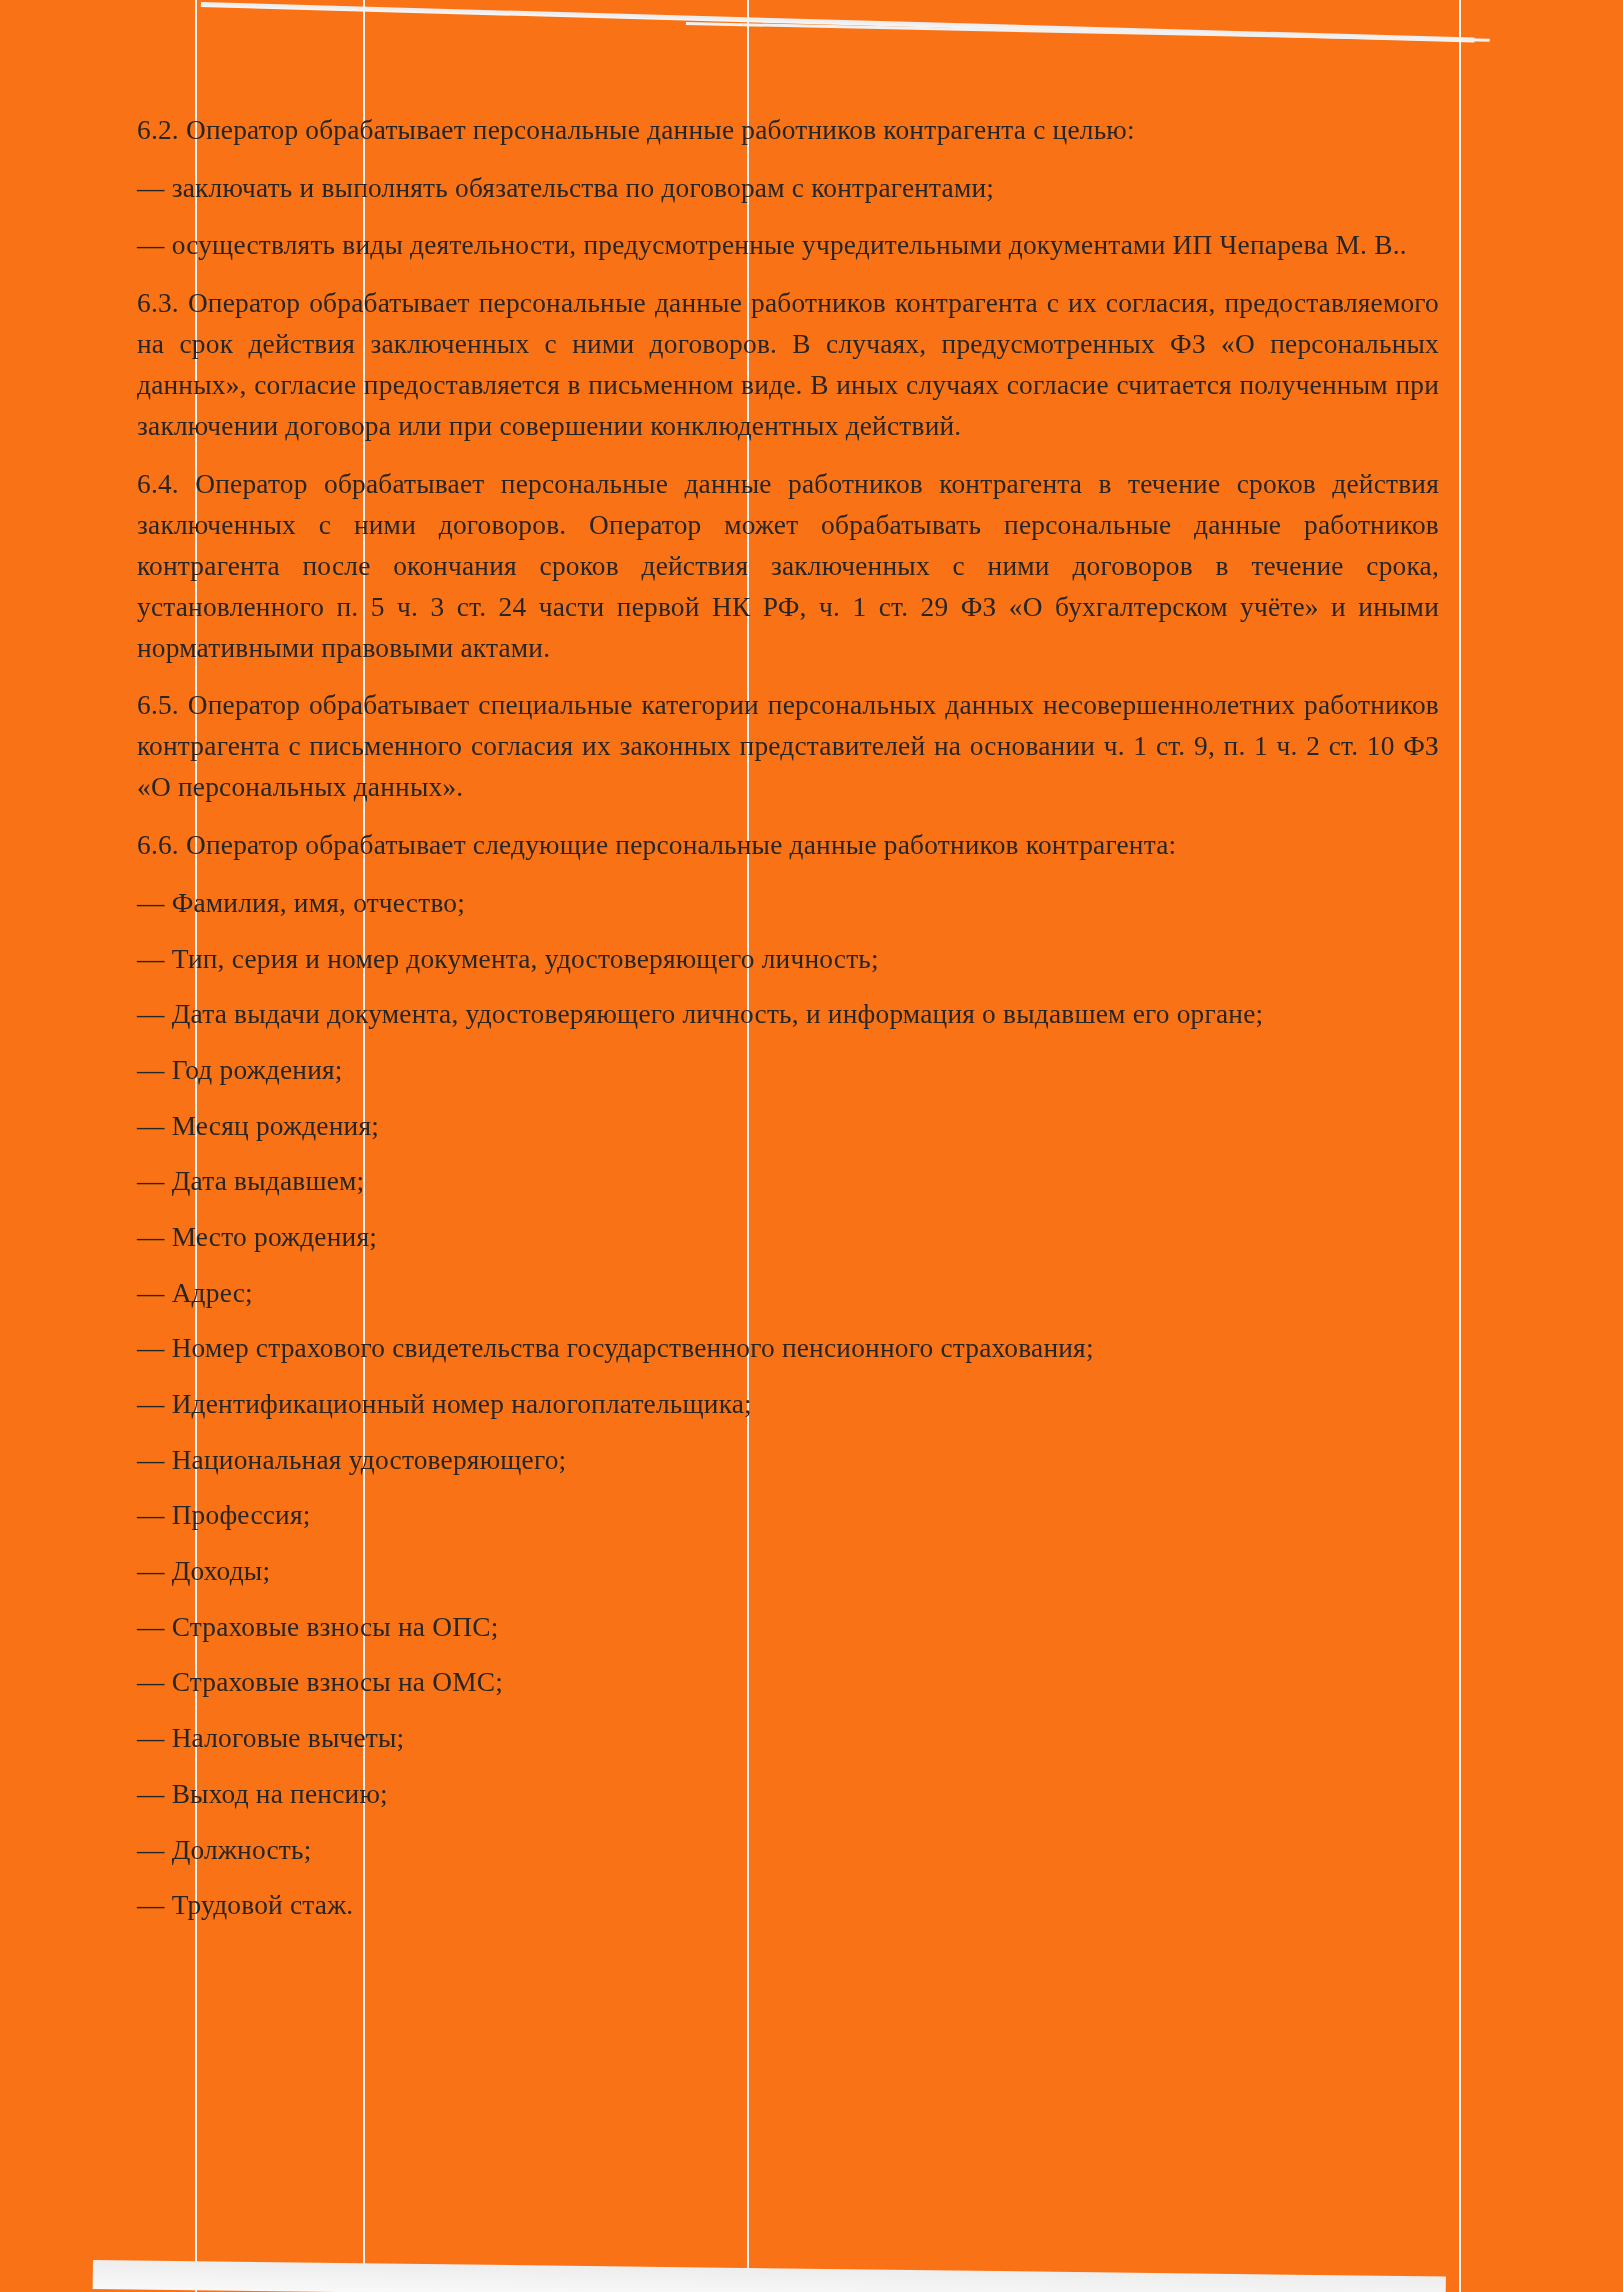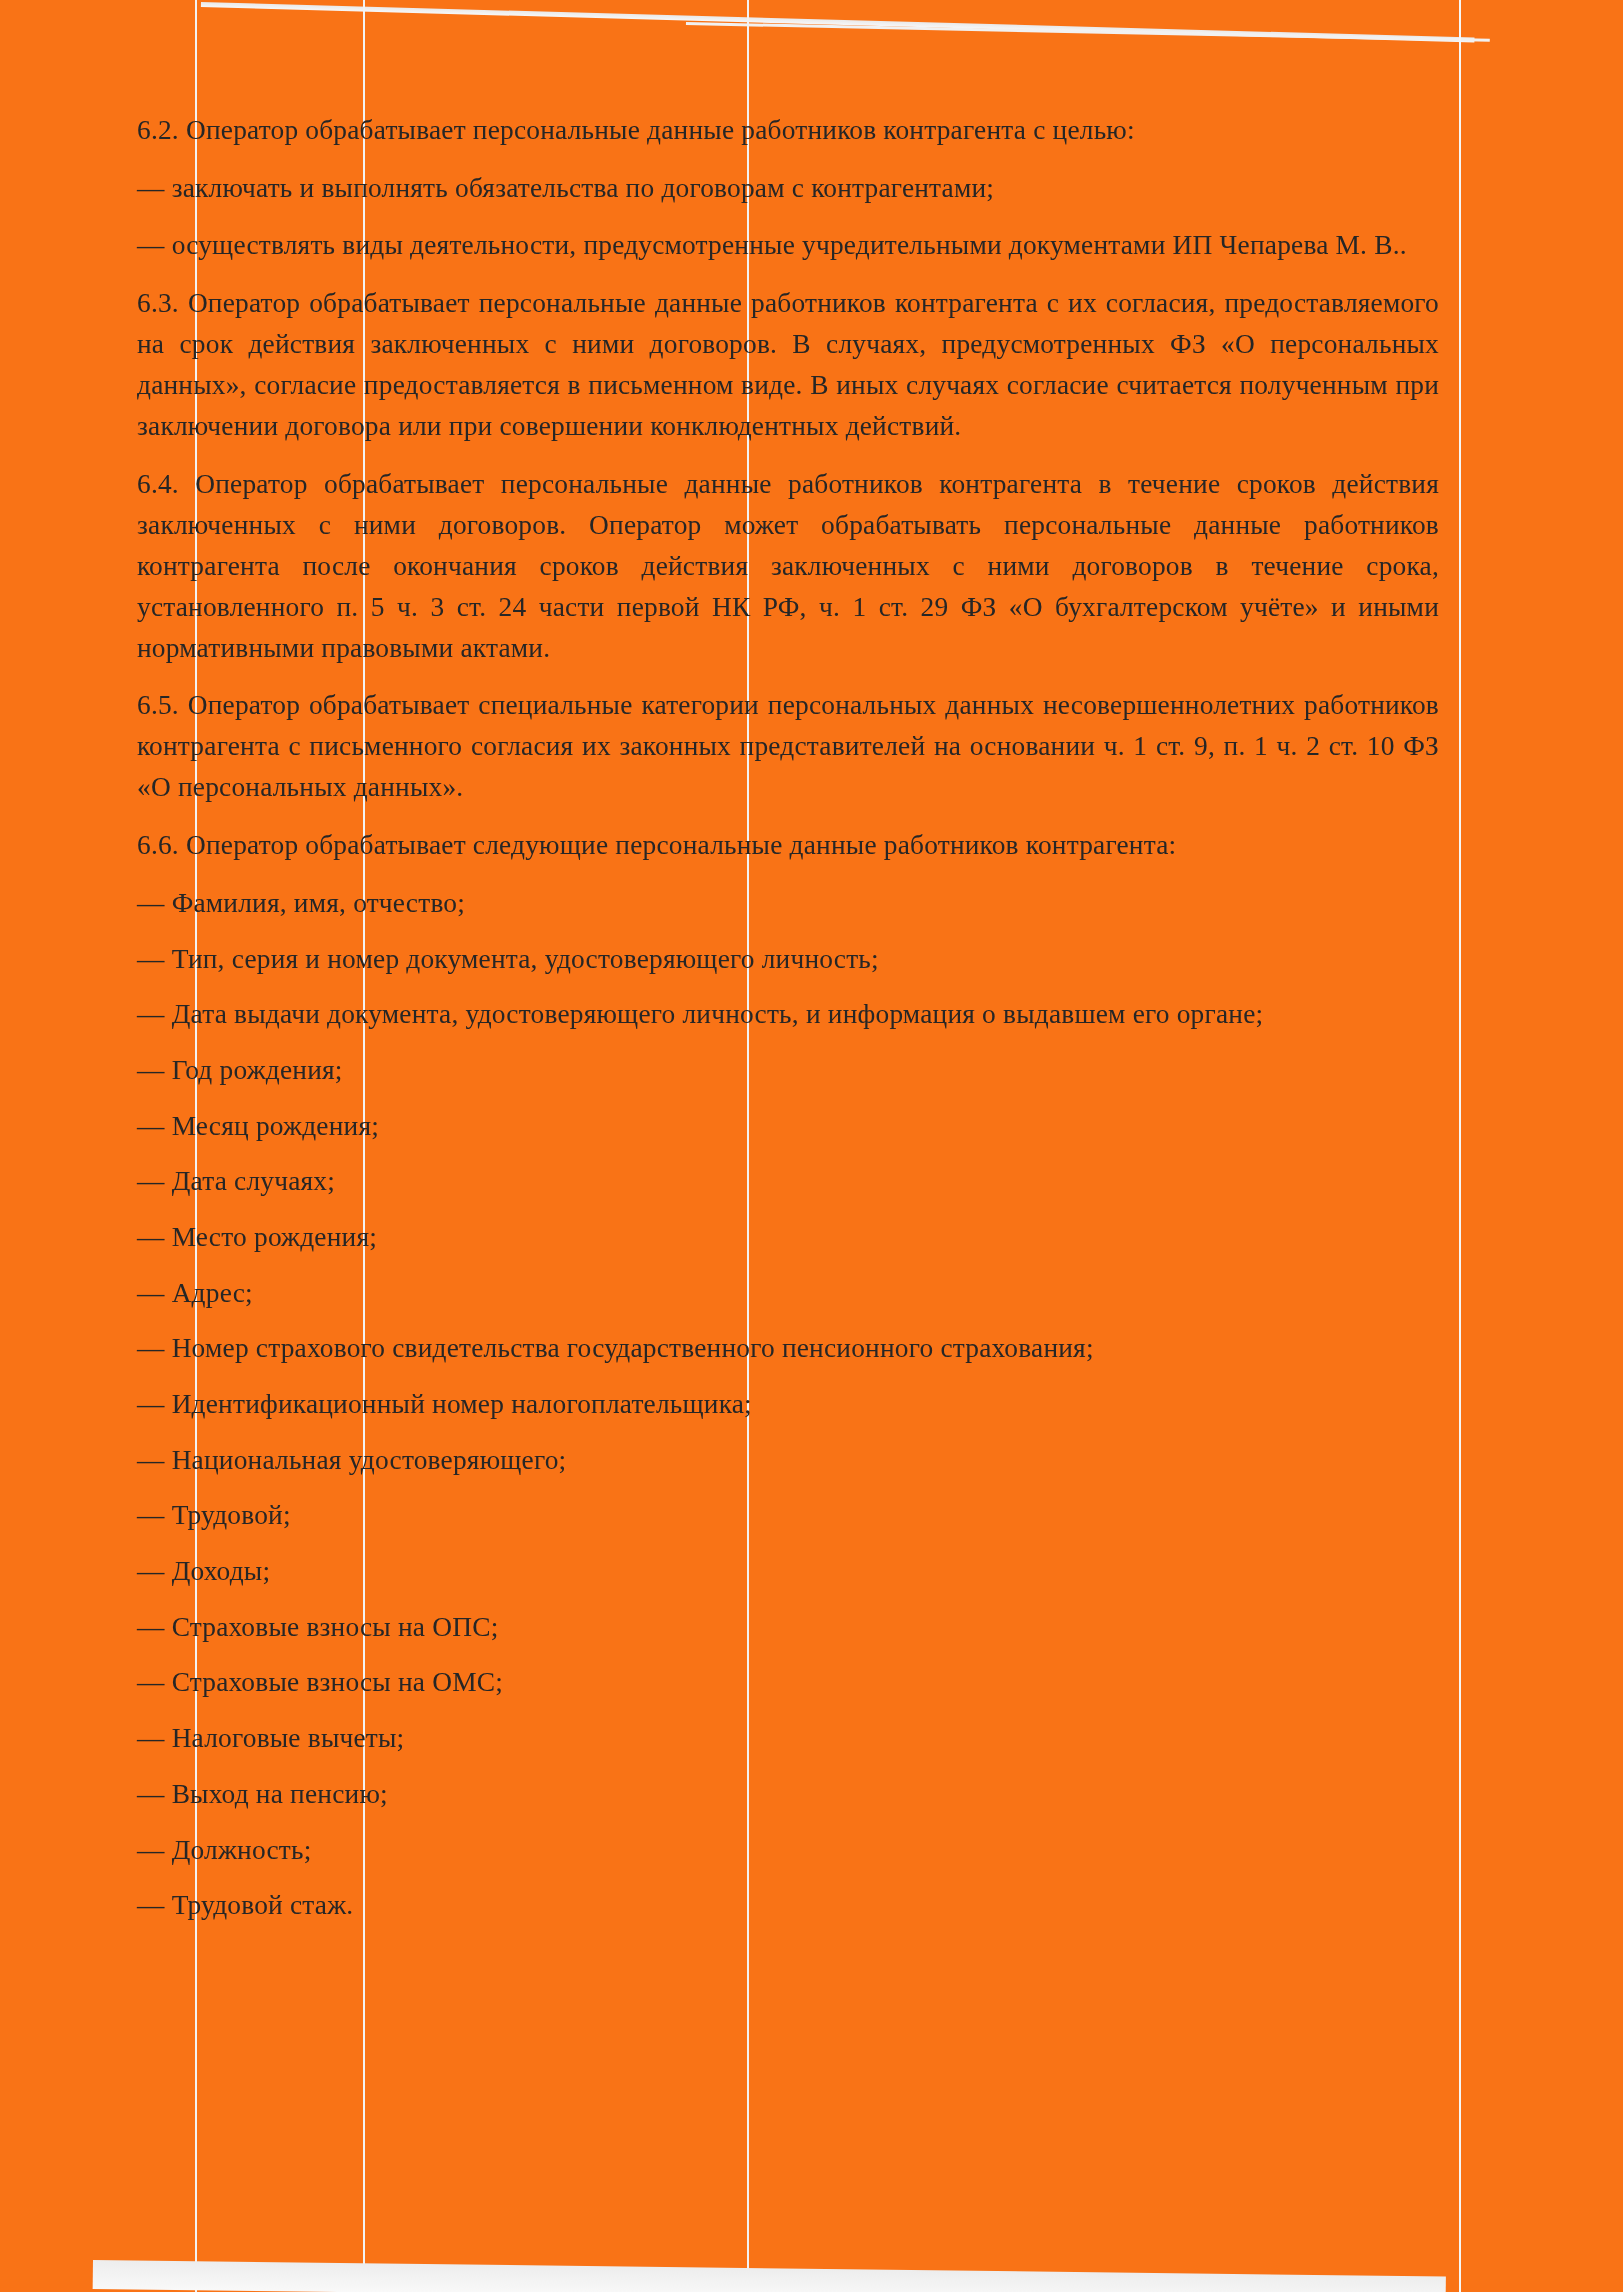--- a/index.html
+++ b/index.html
@@ -101,27 +101,27 @@
     <p class="para j">6.3. Оператор обрабатывает персональные данные работников контрагента с их согласия, предоставляемого на срок действия заключенных с ними договоров. В случаях, предусмотренных ФЗ «О персональных данных», согласие предоставляется в письменном виде. В иных случаях согласие считается полученным при заключении договора или при совершении конклюдентных действий.</p>
     <p class="para j">6.4. Оператор обрабатывает персональные данные работников контрагента в течение сроков действия заключенных с ними договоров. Оператор может обрабатывать персональные данные работников контрагента после окончания сроков действия заключенных с ними договоров в течение срока, установленного п. 5 ч. 3 ст. 24 части первой НК РФ, ч. 1 ст. 29 ФЗ «О бухгалтерском учёте» и иными нормативными правовыми актами.</p>
     <p class="para j">6.5. Оператор обрабатывает специальные категории персональных данных несовершеннолетних работников контрагента с письменного согласия их законных представителей на основании ч. 1 ст. 9, п. 1 ч. 2 ст. 10 ФЗ «О персональных данных».</p>
     <p class="para">6.6. Оператор обрабатывает следующие персональные данные работников контрагента:</p>
 
     <p class="para item">— Фамилия, имя, отчество;</p>
     <p class="para item">— Тип, серия и номер документа, удостоверяющего личность;</p>
     <p class="para item j">— Дата выдачи документа, удостоверяющего личность, и информация о выдавшем его органе;</p>
     <p class="para item">— Год рождения;</p>
     <p class="para item">— Месяц рождения;</p>
-    <p class="para item">— Дата случаях;</p>
+    <p class="para item">— Дата выдавшем;</p>
     <p class="para item">— Место рождения;</p>
     <p class="para item">— Адрес;</p>
     <p class="para item">— Номер страхового свидетельства государственного пенсионного страхования;</p>
     <p class="para item">— Идентификационный номер налогоплательщика;</p>
     <p class="para item">— Национальная удостоверяющего;</p>
-    <p class="para item">— Трудовой;</p>
+    <p class="para item">— Профессия;</p>
     <p class="para item">— Доходы;</p>
     <p class="para item">— Страховые взносы на ОПС;</p>
     <p class="para item">— Страховые взносы на ОМС;</p>
     <p class="para item">— Налоговые вычеты;</p>
     <p class="para item">— Выход на пенсию;</p>
     <p class="para item">— Должность;</p>
     <p class="para item">— Трудовой стаж.</p>
   </div>
 </div>
 

